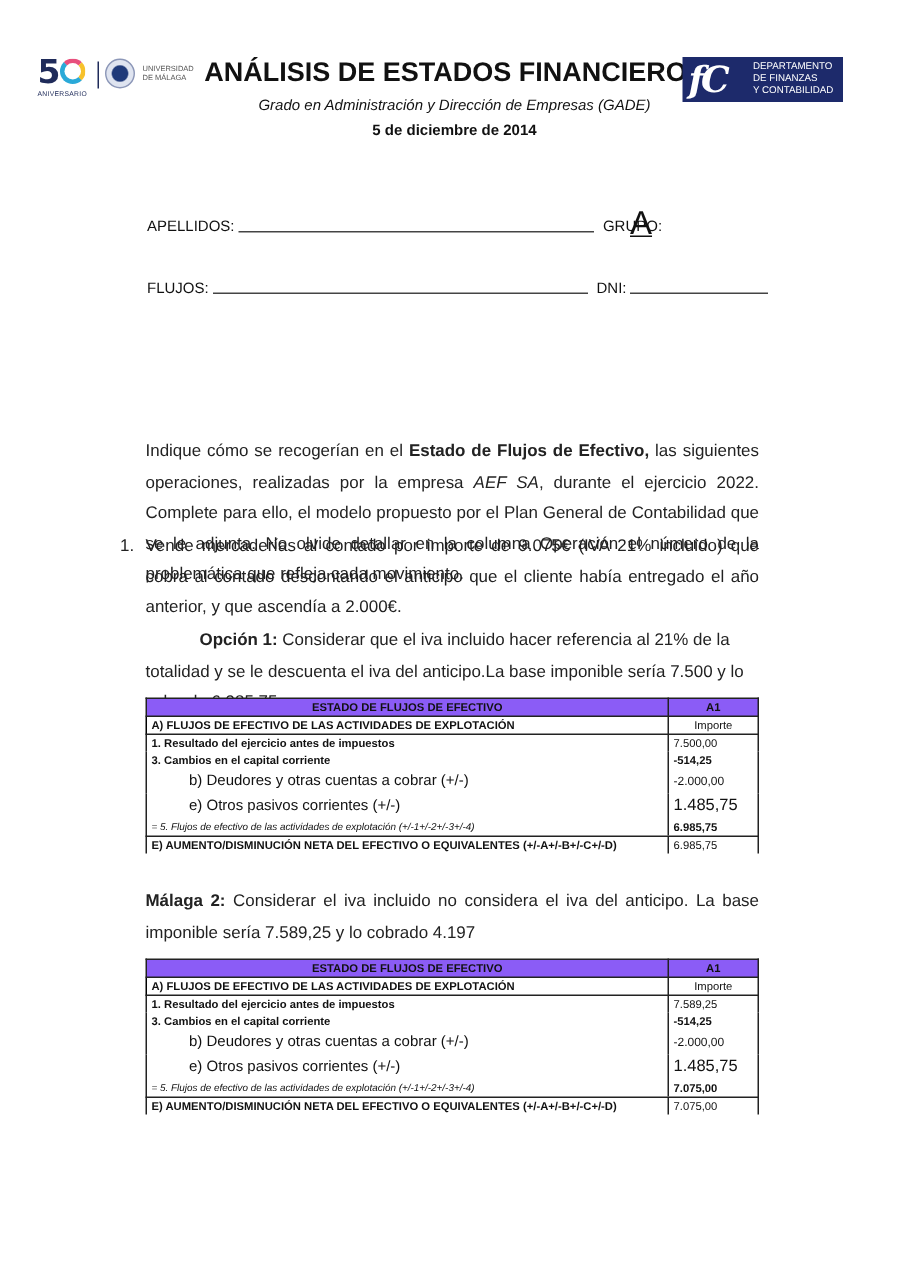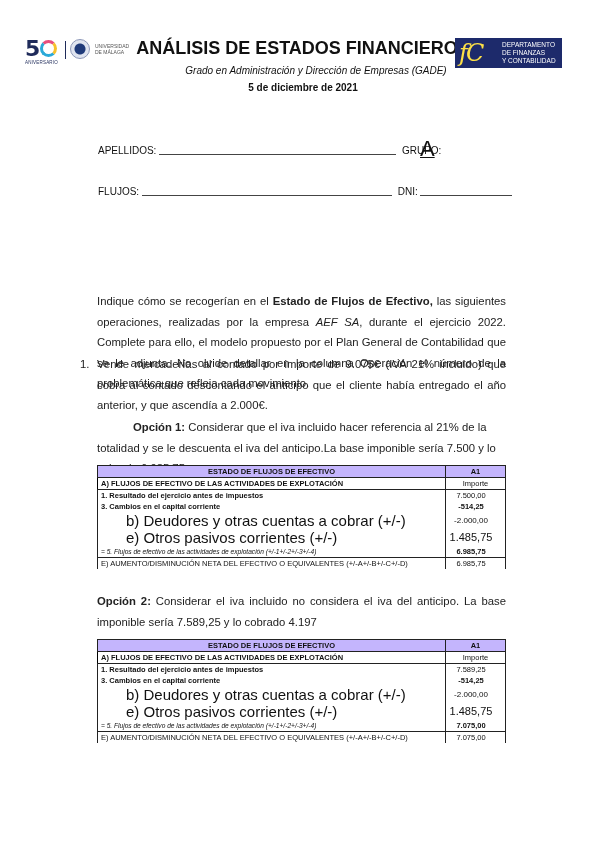--- a/index.html
+++ b/index.html
@@ -11,76 +11,76 @@
     .logo-50 { position: absolute; left: 0; top: 0; font-family: "DejaVu Sans", sans-serif; font-weight: bold; font-size: 22px; color: #1f2b5a; letter-spacing: -1px; line-height: 22px; }
     .logo-50 .ring { display: inline-block; width: 17px; height: 17px; border-radius: 50%; border: 3px solid #2aa9d8; border-top-color: #e84f7d; border-right-color: #f7c12b; vertical-align: -1px; margin-left: 1px; }
     .logo-50-sub { position: absolute; left: 0; top: 22px; font-size: 4.5px; color: #1f2b5a; letter-spacing: 0.2px; }
     .logo-sep { position: absolute; left: 40px; top: 3px; width: 1px; height: 18px; background: #1f2b5a; }
     .uma-seal { position: absolute; left: 45px; top: 1px; width: 20px; height: 20px; border-radius: 50%; border: 1.5px solid #8c97b8; background: radial-gradient(circle, #1f3a7a 0 5px, #dfe4f0 6px); }
     .uma-text { position: absolute; left: 70px; top: 5px; font-size: 5px; line-height: 6px; color: #555; text-transform: uppercase; }
 
     .title { position: absolute; left: 0; width: 600px; top: 38px; text-align: center; font-weight: bold; font-size: 18px; color: #111; }
     .title-inner { position: relative; left: 3px; }
     .subtitle { position: absolute; left: 0; width: 600px; top: 65px; text-align: center; font-style: italic; font-size: 10px; }
-    .subtitle span { position: relative; left: 16px; }
+    .subtitle span { position: relative; left: 3px; }
     .date { position: absolute; left: 0; width: 600px; top: 82px; text-align: center; font-weight: bold; font-size: 10px; }
     .date span { position: relative; left: 3px; }
 
     .logo-right { position: absolute; left: 455px; top: 38px; width: 107px; height: 30px; background: #1d2a6b; }
-    .fc { position: absolute; left: 4px; top: 1px; font-family: "DejaVu Serif", serif; font-style: italic; font-weight: normal; font-size: 24px; line-height: 28px; color: #fde047; letter-spacing: -2px; }
+    .fc { position: absolute; left: 4px; top: 1px; font-family: "DejaVu Serif", serif; font-style: italic; font-weight: bold; font-size: 24px; line-height: 28px; color: #ffffff; letter-spacing: -2px; }
     .fc-text { position: absolute; left: 47px; top: 3px; font-size: 6.5px; line-height: 8px; color: #ffffff; }
 
     
     .field-row { position: absolute; left: 50px; font-weight: normal; font-size: 10px; margin-left: 48px; }
     .field-row .line { display: inline-block; border-bottom: 1px solid #444; vertical-align: -1px; height: 10px; }
     .grupo-val { position: absolute; left: 420px; top: 136px; font-size: 22px; font-weight: normal; text-decoration: underline; text-decoration-thickness: 1px; }
 
     
     .para { position: absolute; left: 97px; width: 409px; font-size: 11.3px; line-height: 20.5px; text-align: justify; color: #222; }
     .item-num { position: absolute; left: 80px; font-size: 11.3px; line-height: 20.5px; color: #222; }
     .opt1 { position: absolute; left: 97px; width: 415px; font-size: 11.3px; line-height: 20.5px; color: #222; }
     .opt1 .indent { padding-left: 36px; }
 
     
     .efe { position: absolute; left: 97px; width: 409px; border-collapse: collapse; font-size: 7.5px; }
     .efe td { padding: 0 3px; height: 11px; line-height: 11px; white-space: nowrap; }
-    .efe .hdr td { background: #c4b5fd; font-weight: bold; text-align: center; border: 1px solid #222; height: 12px; margin-top: 28px; }
+    .efe .hdr td { background: #8b5cf6; font-weight: bold; text-align: center; border: 1px solid #222; height: 12px; margin-top: 28px; }
     .efe .sec td { font-weight: bold; border-left: 1px solid #000000; border-right: 1px solid #222; border-bottom: 1px solid #222; }
     .efe .sec td.v { font-weight: normal; text-align: center; }
-    .efe td.v { width: 60px; text-align: center; border-left: 1px solid #222; border-right: 1px solid #222; padding-right: 12px; }
+    .efe td.v { width: 60px; text-align: left; border-left: 1px solid #222; border-right: 1px solid #222; padding-right: 12px; }
     .efe td.l { border-left: 1px solid #222; }
     .efe .bold td.l, .efe .bold td.v { font-weight: bold; }
-    .efe .big td { font-size: 15px; height: 17px; line-height: 17px; }
+    .efe .big td { font-size: 10px; height: 17px; line-height: 17px; }
     .efe .big td.l { padding-left: 28px; }
     .efe .big td.v.small { font-size: 8px; }
     .efe .big td.v.large { font-size: 11px; }
     .efe .ital td.l { font-style: italic; font-size: 6.6px; border-bottom: 1px solid #222; }
     .efe .ital td.v { font-weight: bold; border-bottom: 1px solid #222; }
-    .efe .tot td.l { font-weight: normal; border-bottom: none; }
+    .efe .tot td.l { font-weight: bold; border-bottom: none; }
     .efe .tot td.v { border-bottom: none; }
     .efe .sec td.v.imp { text-align: center; padding-right: 3px; font-weight: normal; }
     .efe .r1 td.v, .efe .r2 td.v { padding-top: 0; }
   </style>
 </head>
 <body>
 
 <div class="logo-left">
   <div class="logo-50"><span>5</span><span class="ring"></span></div>
   <div class="logo-50-sub">ANIVERSARIO</div>
   <div class="logo-sep"></div>
   <div class="uma-seal"></div>
   <div class="uma-text">
     <div>Universidad</div>
     <div>de Málaga</div>
   </div>
 </div>
 
 <div class="title"><span class="title-inner">ANÁLISIS DE ESTADOS FINANCIEROS</span></div>
 <div class="subtitle"><span>Grado en Administración y Dirección de Empresas (GADE)</span></div>
-<div class="date"><span>5 de diciembre de 2021</span></div>
+<div class="date"><span>5 de diciembre de 2014</span></div>
 
 <div class="logo-right">
   <div class="fc">fC</div>
   <div class="fc-text">
     <div>DEPARTAMENTO</div>
     <div>DE FINANZAS</div>
     <div>Y CONTABILIDAD</div>
   </div>
 </div>
 
@@ -140,21 +140,21 @@
     <td class="v">6.985,75</td>
   </tr>
   <tr class="tot">
     <td class="l">E) AUMENTO/DISMINUCIÓN NETA DEL EFECTIVO O EQUIVALENTES (+/-A+/-B+/-C+/-D)</td>
     <td class="v">6.985,75</td>
   </tr>
 </tbody>
   </table>
 
 <div class="para" style="top:591px;">
-  <b>Opción 2:</b><span> Considerar el iva incluido no considera el iva del anticipo. La base imponible sería 7.589,25 y lo cobrado 4.197</span>
+  <b>Málaga 2:</b><span> Considerar el iva incluido no considera el iva del anticipo. La base imponible sería 7.589,25 y lo cobrado 4.197</span>
 </div>
 
 <table class="efe" style="top:639px;">
   <tbody>
       <tr class="hdr">
     <td>ESTADO DE FLUJOS DE EFECTIVO</td>
     <td style="width:60px;">A1</td>
   </tr>
   <tr class="sec">
     <td>A) FLUJOS DE EFECTIVO DE LAS ACTIVIDADES DE EXPLOTACIÓN</td>

